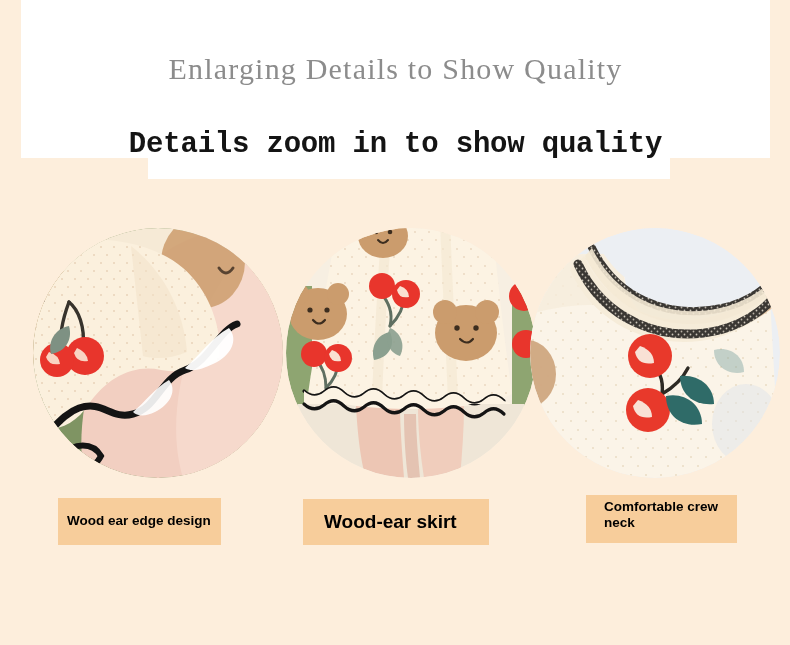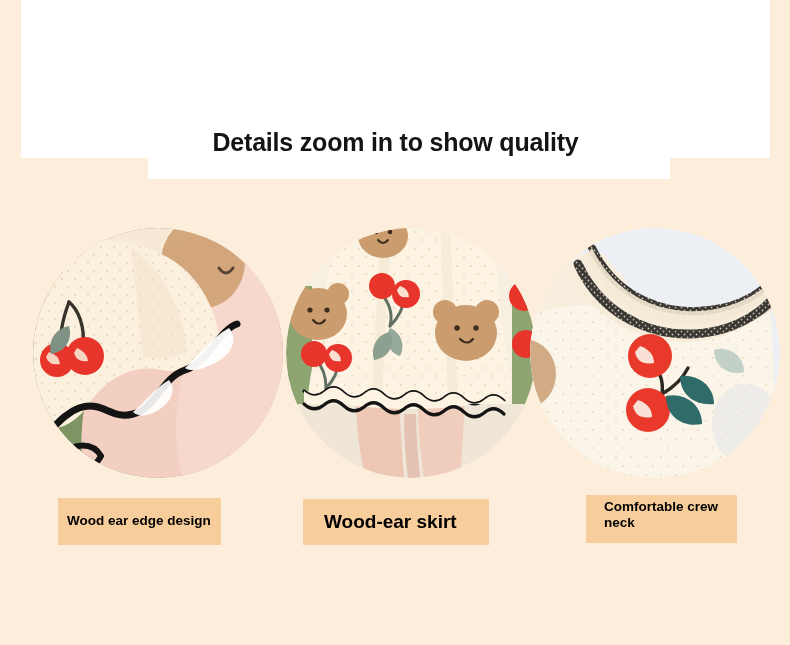--- a/index.html
+++ b/index.html
@@ -31,22 +31,22 @@
     text-align:center;
     font-family:"Liberation Serif", serif;
     font-size:30px;
     letter-spacing:1.2px;
     color:#8c8c8c;
     white-space:nowrap;
   }
   .title-bold{
     position:absolute;left:21px;top:128px;width:749px;
     text-align:center;
-    font-family:Liberation Sans, sans-serif;
-    font-size:25px;
+    font-family:Liberation Mono, monospace;
+    font-size:29px;
     font-weight:bold;
     color:#141414;
     letter-spacing:-0.2px;
     white-space:nowrap;
   }
 
   
   .circle{
     position:absolute;
     border-radius:50%;
@@ -83,20 +83,21 @@
 </style>
 </head>
 <body>
 
 <div id="stage">
 
   <div class="panel-faint"></div>
   <div class="panel-main"></div>
   <div class="panel-strip"></div>
 
+  <div class="title-serif">Enlarging Details to Show Quality</div>
 
   <div class="title-bold">Details zoom in to show quality</div>
 
   <div class="circle" id="circle-1">
     <svg viewBox="0 0 250 250" xmlns="http://www.w3.org/2000/svg">
       <defs>
         <clipPath id="c1clip">
             <circle cx="125" cy="125" r="125"></circle>
           </clipPath>
         <pattern id="dots1" width="13" height="16" patternUnits="userSpaceOnUse">

